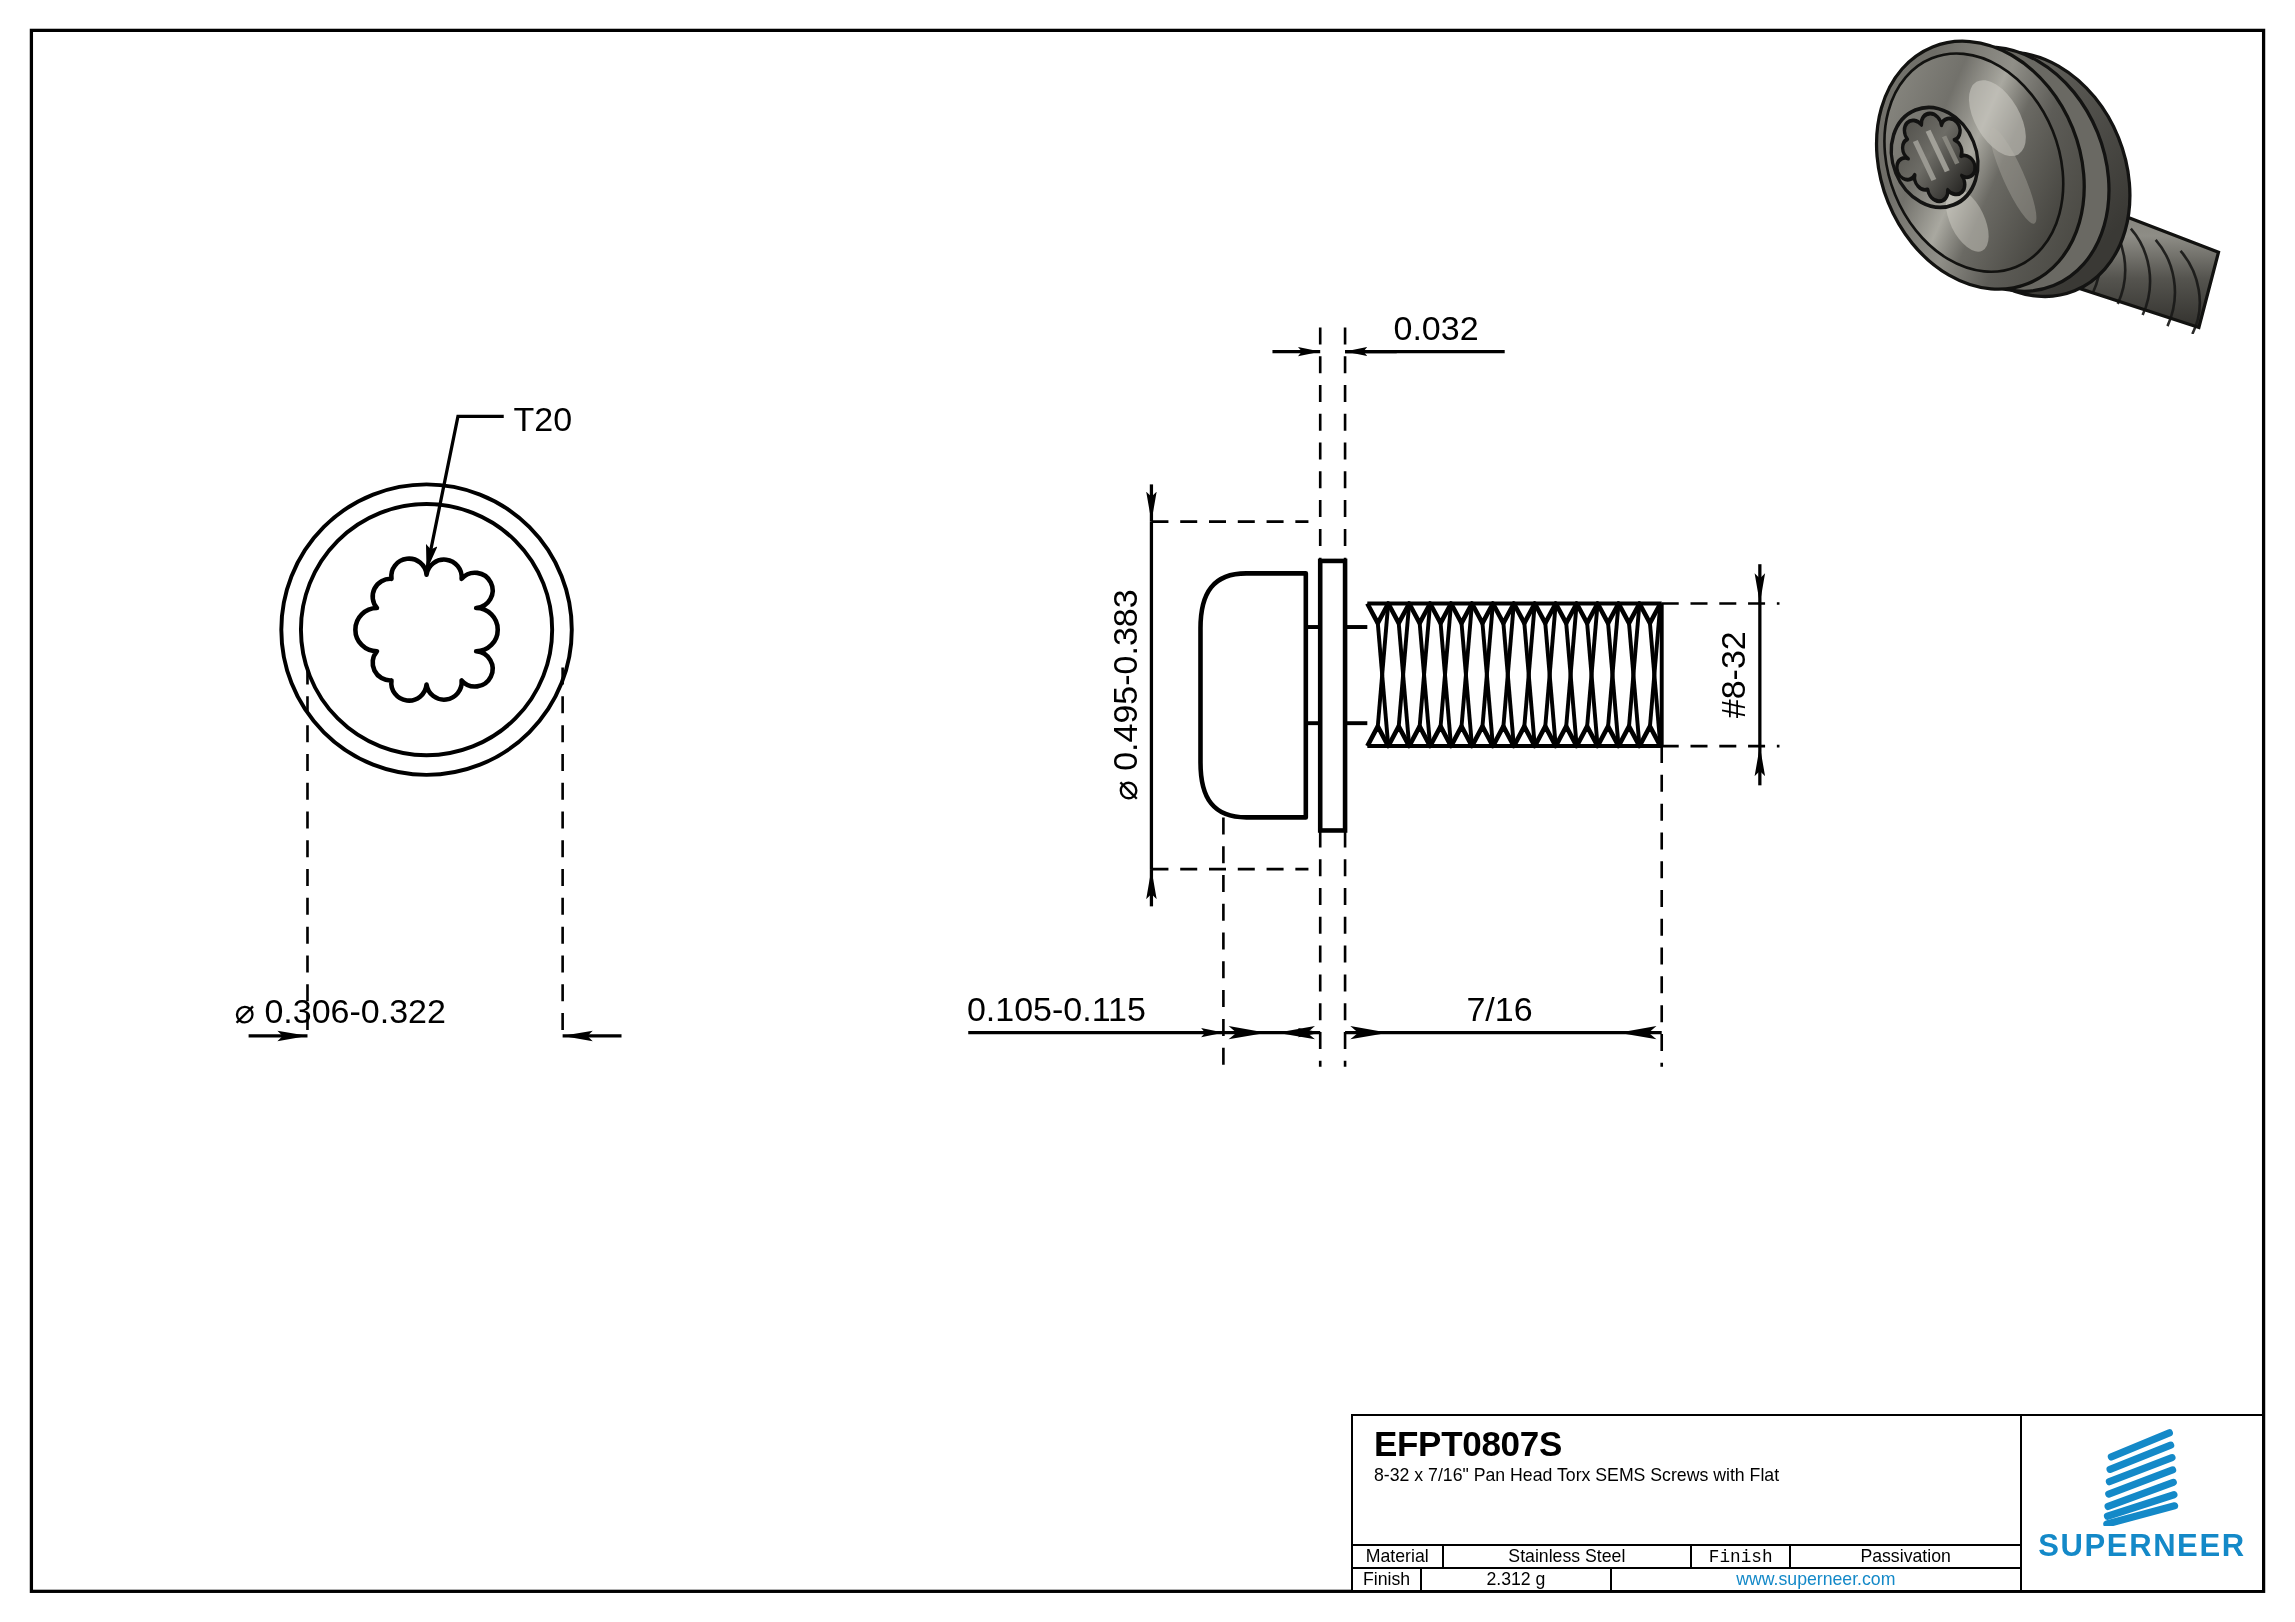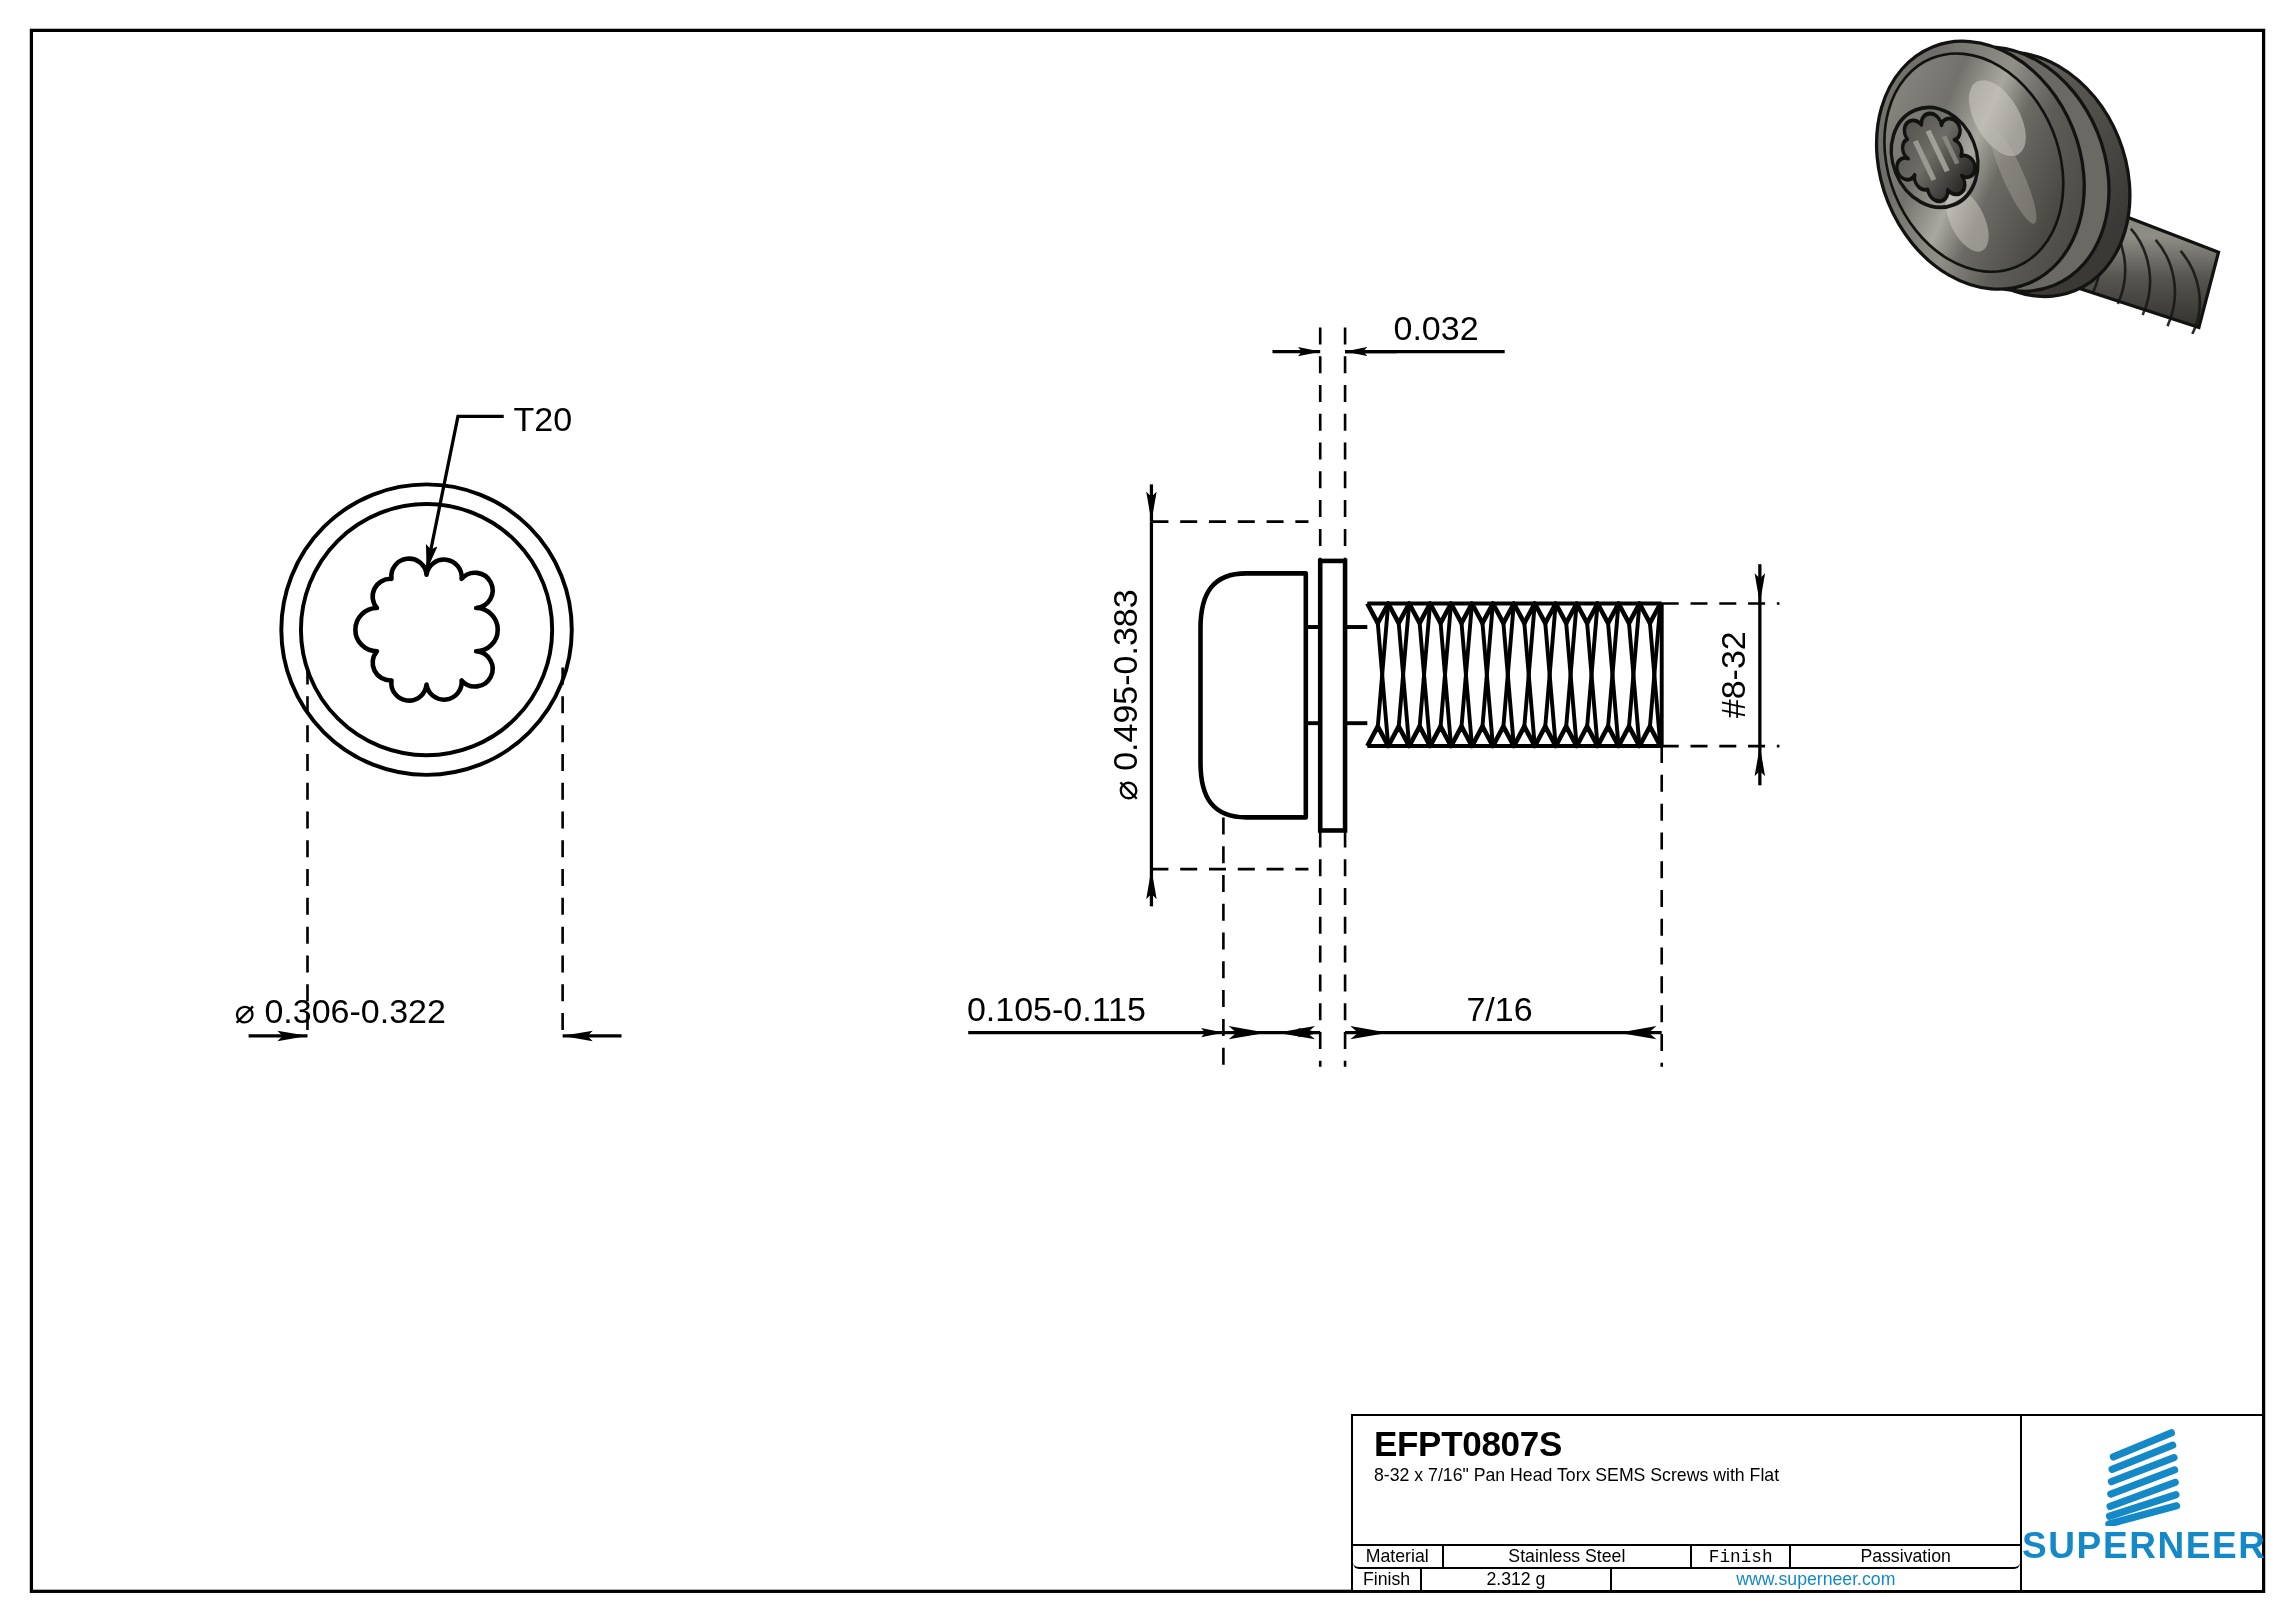--- a/index.html
+++ b/index.html
@@ -63,21 +63,20 @@
   .desc-line {
     font-size: 17.7px;
     line-height: 23.6px;
     color: #000;
     white-space: nowrap;
   }
   .tb-row {
     display: flex;
     flex: 1;
     box-sizing: border-box;
-    border-radius: 6px;
   }
   #tb-row-material { border-bottom: 2.6px solid #000; }
   .tb-cell {
     box-sizing: border-box;
     display: flex;
     align-items: center;
     justify-content: center;
     font-size: 17.7px;
     color: #000;
     white-space: nowrap;
@@ -92,21 +91,21 @@
   #tb-logo {
     flex: 1;
     display: flex;
     flex-direction: column;
     align-items: center;
     justify-content: flex-start;
     padding-top: 9.2px;
   }
   #logo-mark { width: 84px; height: 101px; }
   #logo-word {
-    font-size: 37px;
+    font-size: 31px;
     font-weight: bold;
     color: #1489c8;
     letter-spacing: 1.6px;
     margin-top: 2.6px;
     line-height: 34px;
   }
   
   #render-3d {
     position: absolute;
     left: 1852px;

